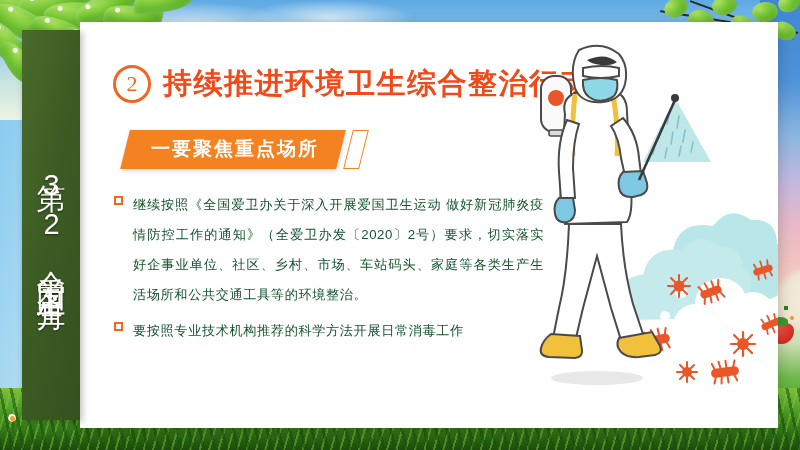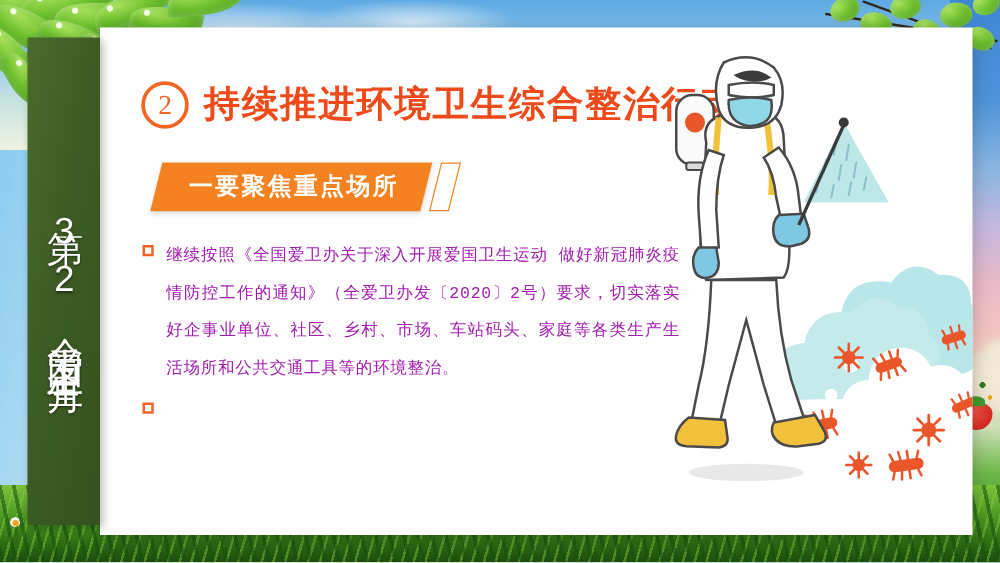--- a/index.html
+++ b/index.html
@@ -157,23 +157,22 @@
   }
 
   
   #body-list{ position:absolute; left:34px; top:168px; width:430px; }
   .li{ display:flex; align-items:flex-start; margin-bottom:6px; }
   .li .marker{
     flex:0 0 auto; width:9px; height:9px; margin:6px 10px 0 0;
     border:2.4px solid #f26522; background:#fff;
   }
   .li .li-text{
-    color:#a21caf; font-size:13.2px; line-height:30px; letter-spacing:.6px;
+    color:#14532d; font-size:13.2px; line-height:30px; letter-spacing:.6px;
     text-align:justify;
-    font-family:Liberation Mono, monospace;
   }
 
   
   #illus{ position:absolute; left:455px; top:20px; width:245px; height:360px; }
   #illus svg{ display:block; }
 </style>
 </head>
 <body>
 
 <div id="stage">
@@ -298,20 +297,21 @@
       <div class="ribbon-slash"></div>
     </div>
 
     <div id="body-list">
       <div class="li">
         <div class="marker"></div>
         <div class="li-text">继续按照《全国爱卫办关于深入开展爱国卫生运动 做好新冠肺炎疫情防控工作的通知》（全爱卫办发〔2020〕2号）要求，切实落实好企事业单位、社区、乡村、市场、车站码头、家庭等各类生产生活场所和公共交通工具等的环境整治。</div>
       </div>
       <div class="li">
         <div class="marker"></div>
+        <div class="li-text">要按照专业技术机构推荐的科学方法开展日常消毒工作</div>
       </div>
     </div>
 
     <div id="illus">
       <svg width="245" height="360" viewBox="0 0 245 360" xmlns="http://www.w3.org/2000/svg">
 
         <g>
           <path d="M110 250 q-8 -38 28 -42 q6 -30 40 -24 q16 -22 38 -6 q26 -2 26 24 q14 10 6 28 q8 22 -16 28 l-118 2 q-18 -2 -4 -10z" fill="#b9e6e8"></path>
           <path d="M86 270 q-10 -34 24 -38 q4 -28 36 -24 q18 -20 38 -4 q24 0 24 22 q14 10 6 26 q6 20 -16 24 l-104 2 q-18 -2 -8 -8z" fill="#c4eaec"></path>
           <circle cx="122" cy="224" r="9" fill="#c4eaec"></circle>

